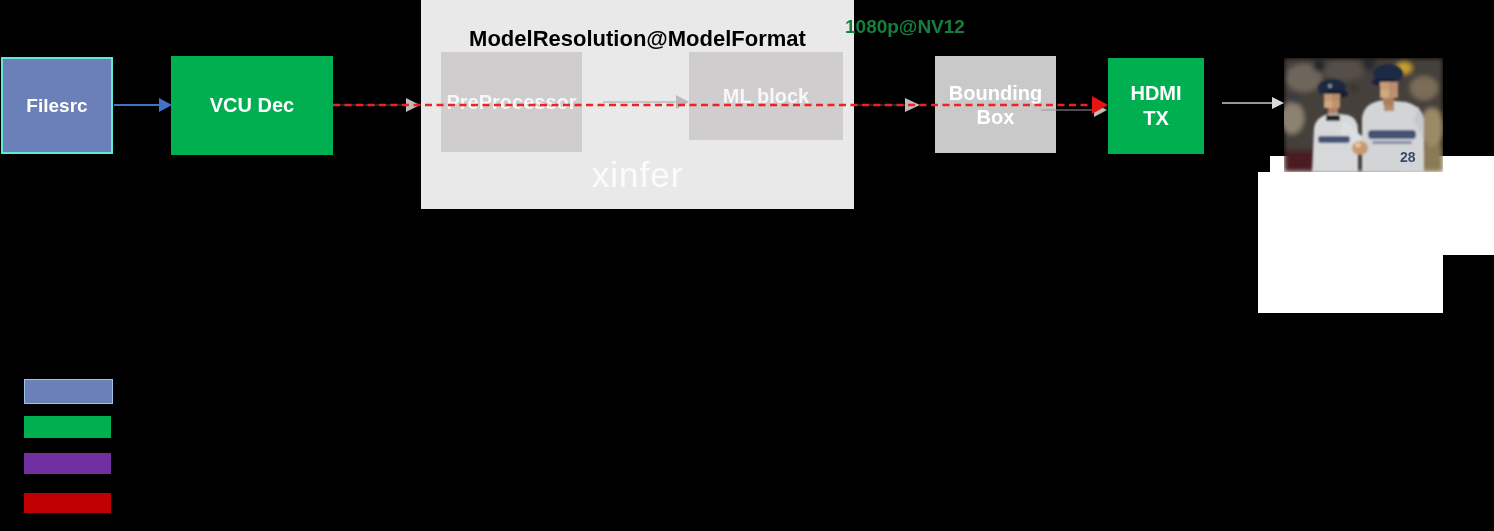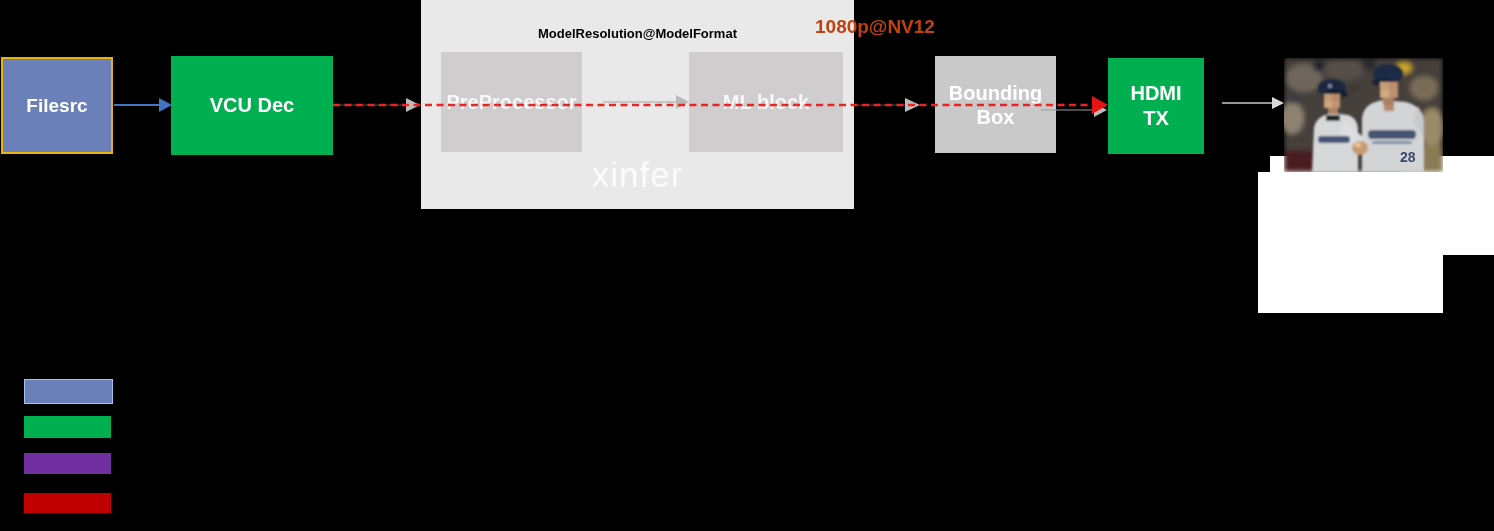--- a/index.html
+++ b/index.html
@@ -5,30 +5,30 @@
   html,body{margin:0;padding:0;}
   body{
     width:1494px;height:531px;position:relative;background:#000;
     font-family:"Liberation Sans",sans-serif;overflow:hidden;
   }
   .abs{position:absolute;}
   .node{
     position:absolute;display:flex;flex-direction:column;align-items:center;justify-content:center;
     color:#fff;font-weight:bold;text-align:center;box-sizing:border-box;
   }
-  #filesrc{left:1px;top:57px;width:112px;height:97px;background:#6b80b9;border:2px solid #eab308;font-size:19px;}
+  #filesrc{left:1px;top:57px;width:112px;height:97px;background:#6b80b9;border:2px solid #5eead4;font-size:19px;}
   #vcu-dec{left:171px;top:56px;width:162px;height:99px;background:#00b050;font-size:20px;align-items:center;}
   #xinfer-box{left:421px;top:0;width:433px;height:209px;background:#e9e9e9;}
-  #xinfer-title{position:absolute;top:26px;left:421px;width:433px;text-align:center;color:#000;font-size:13px;font-weight:bold;}
+  #xinfer-title{position:absolute;top:26px;left:421px;width:433px;text-align:center;color:#000;font-size:22px;font-weight:bold;}
   #preprocessor{left:441px;top:52px;width:141px;height:100px;background:#cfcdcd;font-size:20px;color:#f7f7f7;}
-  #ml-block{left:689px;top:52px;width:154px;height:100px;background:#cfcdcd;font-size:20px;color:#f7f7f7;}
+  #ml-block{left:689px;top:52px;width:154px;height:88px;background:#cfcdcd;font-size:20px;color:#f7f7f7;}
   #xinfer-label{position:absolute;left:421px;top:155px;width:433px;text-align:center;color:#fbfbfb;font-size:35px;font-weight:400;letter-spacing:1px;}
   #bounding-box{left:920px;top:56px;width:121px;height:97px;background:#c9c9c9;font-size:20px;line-height:24px;margin-left:15px;}
   #hdmi-tx{left:1108px;top:58px;width:96px;height:96px;background:#00b050;font-size:20px;line-height:25px;}
-  #format-label{position:absolute;left:815px;top:16px;color:#c2410c;font-size:19px;font-weight:bold;}
+  #format-label{position:absolute;left:845px;top:16px;color:#15803d;font-size:19px;font-weight:bold;}
   
   #white-panel{left:1258px;top:156px;width:236px;height:157px;background:#ffffff;}
   #notch-top{left:1258px;top:156px;width:12px;height:16px;background:#000;}
   #notch-bottom{left:1443px;top:255px;width:51px;height:58px;background:#000;}
   #photo{left:1284px;top:58px;width:159px;height:114px;border-radius:10px;}
   
   .sw{position:absolute;left:24px;width:87px;}
   #sw-blue{top:379px;height:23px;background:#6b80b9;border:1px solid #9dc3e6;}
   #sw-green{top:416px;height:22px;background:#00b050;}
   #sw-purple{top:453px;height:21px;background:#7030a0;}

